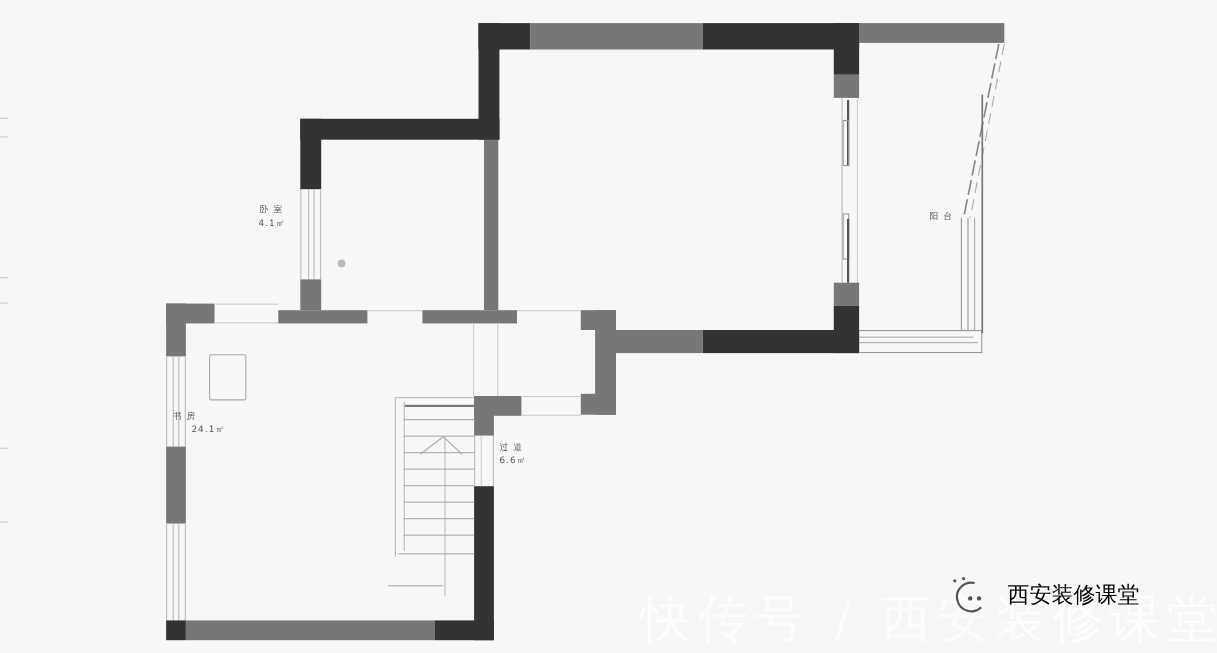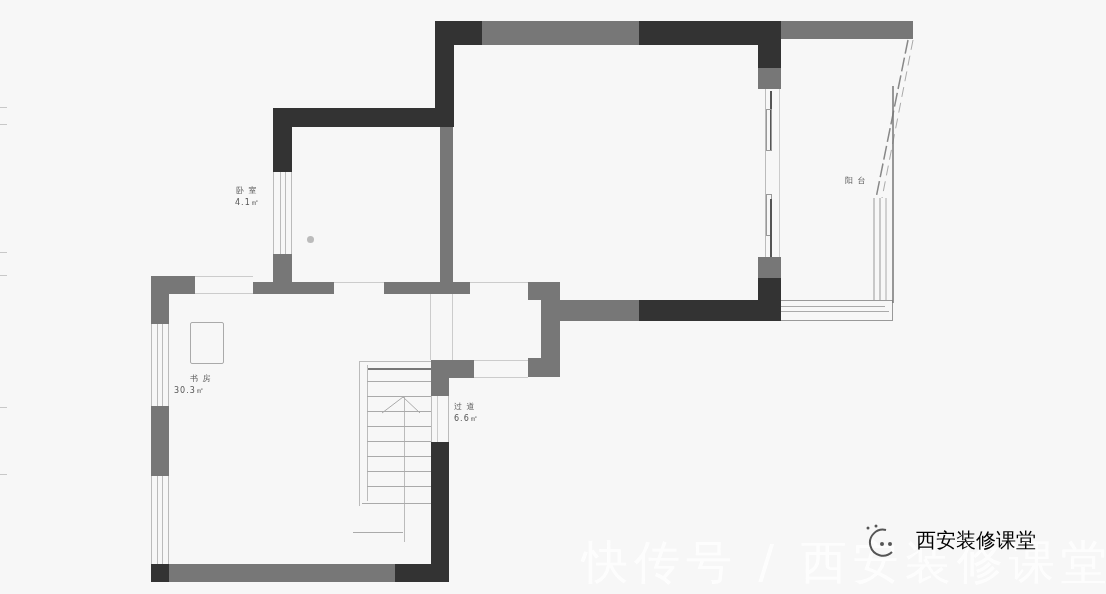--- a/index.html
+++ b/index.html
@@ -53,21 +53,21 @@
     <div class="abs" style="left:0;top:10px;width:108px;height:1px;background:#aaa"></div>
   </div>
   <svg class="abs" style="left:860px;top:38px" width="60" height="265">
     <line x1="48" y1="2" x2="16" y2="160" stroke="#888" stroke-width="1.5" stroke-dasharray="14,4"></line>
     <line x1="53" y1="2" x2="22" y2="160" stroke="#aaa" stroke-width="1" stroke-dasharray="10,6"></line>
     <line x1="14" y1="160" x2="14" y2="262" stroke="#999" stroke-width="1"></line>
     <line x1="20" y1="160" x2="20" y2="262" stroke="#999" stroke-width="1"></line>
     <line x1="26" y1="160" x2="26" y2="262" stroke="#aaa" stroke-width="1"></line>
     <line x1="33" y1="48" x2="33" y2="280" stroke="#777" stroke-width="1.5"></line>
   </svg>
-  <div class="label" style="left:845px;top:176px">阳 台</div>
+  <div class="label" style="left:845px;top:192px">阳 台</div>
 
   <div class="abs wd" style="left:273px;top:108px;width:181px;height:19px"></div>
   <div class="abs wd" style="left:273px;top:108px;width:19px;height:64px"></div>
   <div class="abs" style="left:273px;top:172px;width:19px;height:82px;border-left:1px solid #bbb;border-right:1px solid #bbb;box-sizing:border-box">
     <div class="abs" style="left:6px;top:0;width:1px;height:100%;background:#bbb"></div>
     <div class="abs" style="left:11px;top:0;width:1px;height:100%;background:#bbb"></div>
   </div>
   <div class="abs wm" style="left:273px;top:254px;width:19px;height:28px"></div>
   <div class="abs" style="left:307px;top:236px;width:7px;height:7px;border-radius:50%;background:#bbb"></div>
   <div class="label" style="left:236px;top:186px">卧 室</div>
@@ -99,22 +99,22 @@
   <div class="abs wm" style="left:169px;top:564px;width:226px;height:18px"></div>
   <div class="abs wd" style="left:395px;top:564px;width:54px;height:18px"></div>
   <div class="abs wd" style="left:431px;top:442px;width:18px;height:140px"></div>
   <div class="abs" style="left:431px;top:396px;width:18px;height:46px;border-left:1px solid #bbb;border-right:1px solid #bbb;box-sizing:border-box">
     <div class="abs" style="left:5px;top:0;width:1px;height:100%;background:#ccc"></div>
   </div>
   <div class="abs wm" style="left:431px;top:360px;width:43px;height:18px"></div>
   <div class="abs wm" style="left:431px;top:360px;width:18px;height:36px"></div>
   <div class="abs" style="left:474px;top:360px;width:54px;height:18px;border-top:1px solid #ccc;border-bottom:1px solid #ccc;box-sizing:border-box"></div>
   <div class="abs" style="left:190px;top:322px;width:34px;height:42px;border:1px solid #aaa;border-radius:2px;box-sizing:border-box"></div>
-  <div class="label" style="left:190px;top:374px">书 房</div>
-  <div class="label" style="left:174px;top:386px">30.3㎡</div>
+  <div class="label" style="left:157px;top:374px">书 房</div>
+  <div class="label" style="left:174px;top:386px">24.1㎡</div>
 
   <div class="abs" style="left:359px;top:361px;width:72px;height:145px;border-left:1px solid #bbb;border-top:1px solid #bbb;box-sizing:border-box">
     <div class="abs" style="left:7px;top:3px;width:1px;height:136px;background:#bbb"></div>
     <div class="abs" style="left:8px;top:6px;width:64px;height:2px;background:#777"></div>
     <div class="abs" style="left:44px;top:35px;width:1px;height:145px;background:#bbb"></div>
   </div>
   <div>
     <div class="stair-line" style="left:367px;top:381px;width:64px"></div>
     <div class="stair-line" style="left:367px;top:396px;width:64px"></div>
     <div class="stair-line" style="left:367px;top:411px;width:64px"></div>

